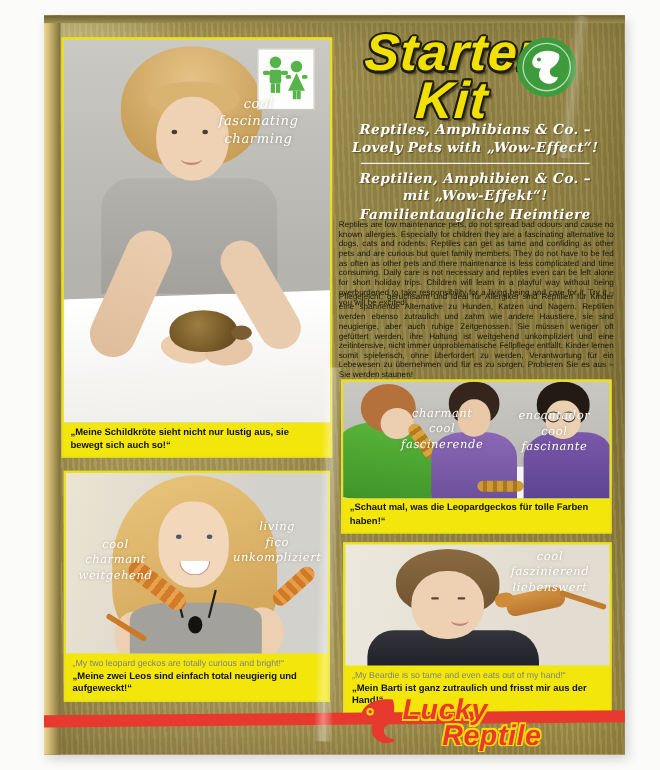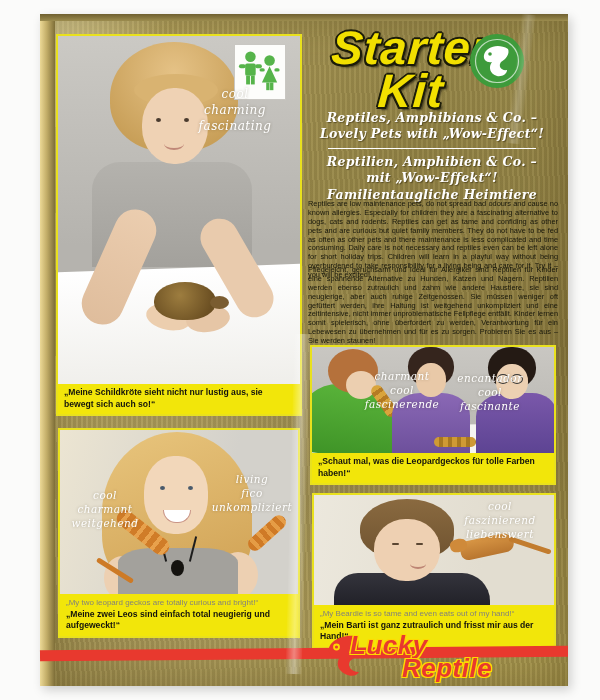--- a/index.html
+++ b/index.html
@@ -72,21 +72,21 @@
   .p2b-hair{left:96px;top:0;width:46px;height:40px;border-radius:48%;background:#35251d;}
   .p2b-face{left:104px;top:16px;width:30px;height:34px;border-radius:48%;background:#e9c9a8;}
   .p2b-body{left:80px;top:46px;width:78px;height:62px;border-radius:36% 36% 0 0;background:linear-gradient(#8a68b5,#6c4f9b);}
   .p2c-hair{left:176px;top:0;width:48px;height:42px;border-radius:48%;background:#241a14;}
   .p2c-face{left:184px;top:17px;width:32px;height:35px;border-radius:48%;background:#ecd0b2;}
   .p2c-g{width:10px;height:8px;border:1.4px solid #3a3a3a;border-radius:50%;top:27px;background:rgba(255,255,255,.2);}
   .p2c-body{left:164px;top:46px;width:80px;height:62px;border-radius:38% 30% 0 0;background:linear-gradient(#7a58aa,#5c4392);}
   .p2-gecko2{left:122px;top:90px;width:42px;height:10px;border-radius:6px;
              background:repeating-linear-gradient(90deg,#cf9a35 0 5px,#a87820 5px 9px);}
   .p2-ov1{left:40px;top:22px;width:100px;font-size:10.5px;}
-  .p2-ov2{left:128px;top:24px;width:100px;font-size:10.5px;}
+  .p2-ov2{left:142px;top:24px;width:100px;font-size:10.5px;}
 
   
   .p3{background:linear-gradient(105deg,#ece5d2,#d3d1cb 65%);}
   .p3-hair{left:42px;top:2px;width:150px;height:162px;border-radius:50% 50% 36% 36%;
            background:linear-gradient(160deg,#e8c57d,#cfa052);}
   .p3-face{left:84px;top:26px;width:64px;height:78px;border-radius:46%;background:#f2d7ba;}
   .p3-eye{width:5px;height:4px;border-radius:50%;background:#49596b;top:56px;}
   .p3-mouth{left:103px;top:80px;width:26px;height:12px;background:#fff;border:1px solid #c99486;border-top:none;border-radius:0 0 14px 14px;}
   .p3-shL{left:44px;top:126px;width:36px;height:44px;border-radius:50%;background:#edd0b2;}
   .p3-shR{left:158px;top:122px;width:40px;height:46px;border-radius:50%;background:#edd0b2;}
@@ -132,21 +132,21 @@
   .para{position:absolute;left:268px;width:250px;font-size:7.4px;font-weight:normal;color:#17170c;
         line-height:1.2;text-align:justify;}
   .para-en{top:186px;}
   .para-de{top:252px;}
 
   
   .red-stripe{position:absolute;left:0;top:634px;width:528px;height:11px;background:#e8392e;transform:rotate(-.5deg);}
   .logo{position:absolute;left:282px;top:608px;width:226px;height:64px;}
   .logo-word{position:absolute;font-style:italic;font-weight:900;font-size:26px;color:#e8392e;letter-spacing:.5px;
     text-shadow:-1.3px -1.3px 0 #ffd900,1.3px -1.3px 0 #ffd900,-1.3px 1.3px 0 #ffd900,1.3px 1.3px 0 #ffd900;}
-  .logo-w1{left:28px;top:8px;}
+  .logo-w1{left:44px;top:8px;}
   .logo-w2{left:80px;top:31px;}
   .logo-icon{position:absolute;left:0;top:10px;}
 </style>
 </head>
 <body>
 
 <div class="box">
   <div class="box-edge-left"></div>
   <div class="box-edge-top"></div>
 
@@ -179,22 +179,22 @@
             <path d="M33 19 L41 36 L25 36 Z"></path>
             <rect x="22.5" y="21" width="5.5" height="3.6" rx="1.8"></rect>
             <rect x="38" y="21" width="5.5" height="3.6" rx="1.8"></rect>
             <rect x="29.5" y="36" width="3.5" height="8"></rect>
             <rect x="33.5" y="36" width="3.5" height="8"></rect>
           </g>
         </svg>
       </div>
       <div class="ov">
         <div>cool</div>
+        <div>fascinating</div>
         <div>charming</div>
-        <div>fascinating</div>
       </div>
     </div>
     <div class="caption">
       <div class="cap-de">„Meine Schildkröte sieht nicht nur lustig aus, sie bewegt sich auch so!“</div>
     </div>
   </div>
 
   <div class="title-wrap">
     <div class="title">Starter</div>
     <div class="title">Kit</div>

